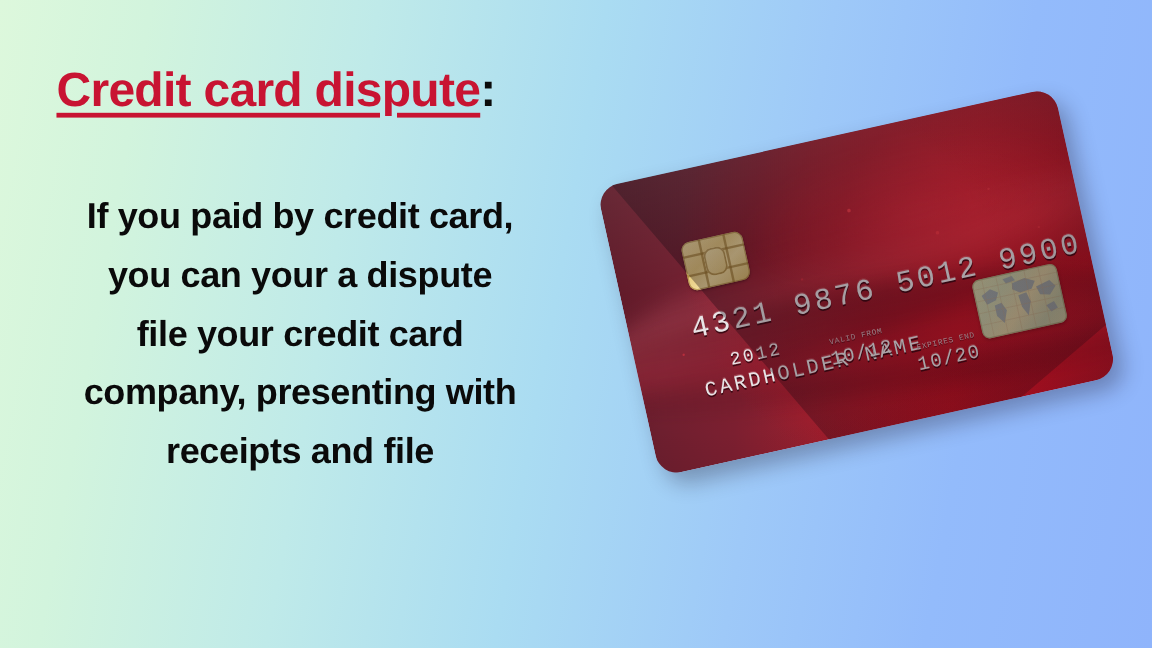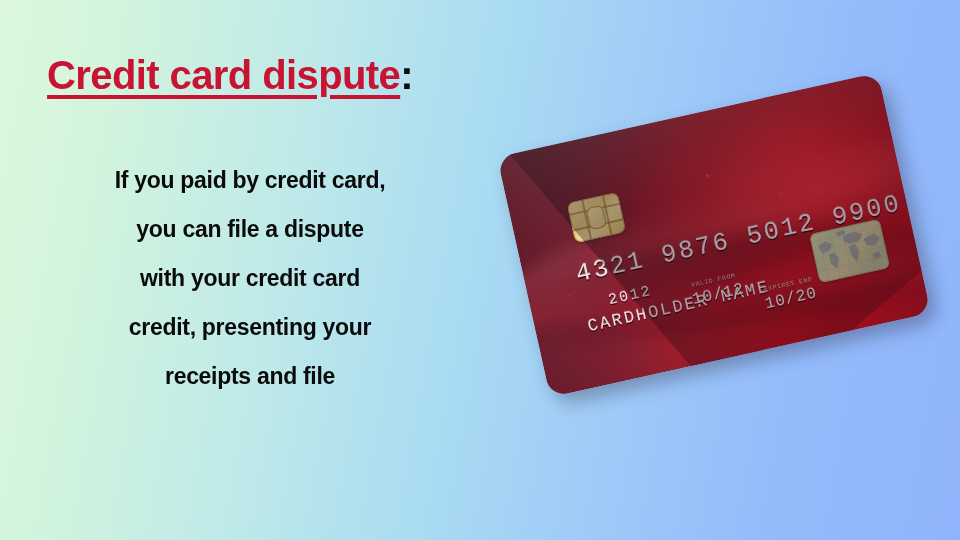--- a/index.html
+++ b/index.html
@@ -67,21 +67,21 @@
 
   .body-wrap {
     position: absolute;
     left: 0px;
     top: 125px;
     width: 500px;
     padding: 0 18px;
     text-align: center;
   }
   .body-line {
-    font-size: 23px;
+    font-size: 30px;
     line-height: 49px;
     font-weight: 800;
     color: #0a0a0a;
     letter-spacing: -0.3px;
     white-space: nowrap;
   }
 
   
   .card-stage {
     position: absolute;
@@ -264,23 +264,23 @@
 <div id="slide">
 
   <div class="text-col">
 
     <div class="title-wrap">
       <span class="title-main">Credit card dispute</span><span class="title-colon">:</span>
     </div>
 
     <div class="body-wrap">
       <div class="body-line">If you paid by credit card,</div>
-      <div class="body-line">you can file a dispute</div>
-      <div class="body-line">with your credit card</div>
-      <div class="body-line">credit, presenting your</div>
+      <div class="body-line">you can your a dispute</div>
+      <div class="body-line">file your credit card</div>
+      <div class="body-line">company, presenting with</div>
       <div class="body-line">receipts and file</div>
     </div>
 
   </div>
 
   <div class="card-stage">
     <div class="card">
 
       <div class="wave-a"></div>
       <div class="wave-b"></div>

